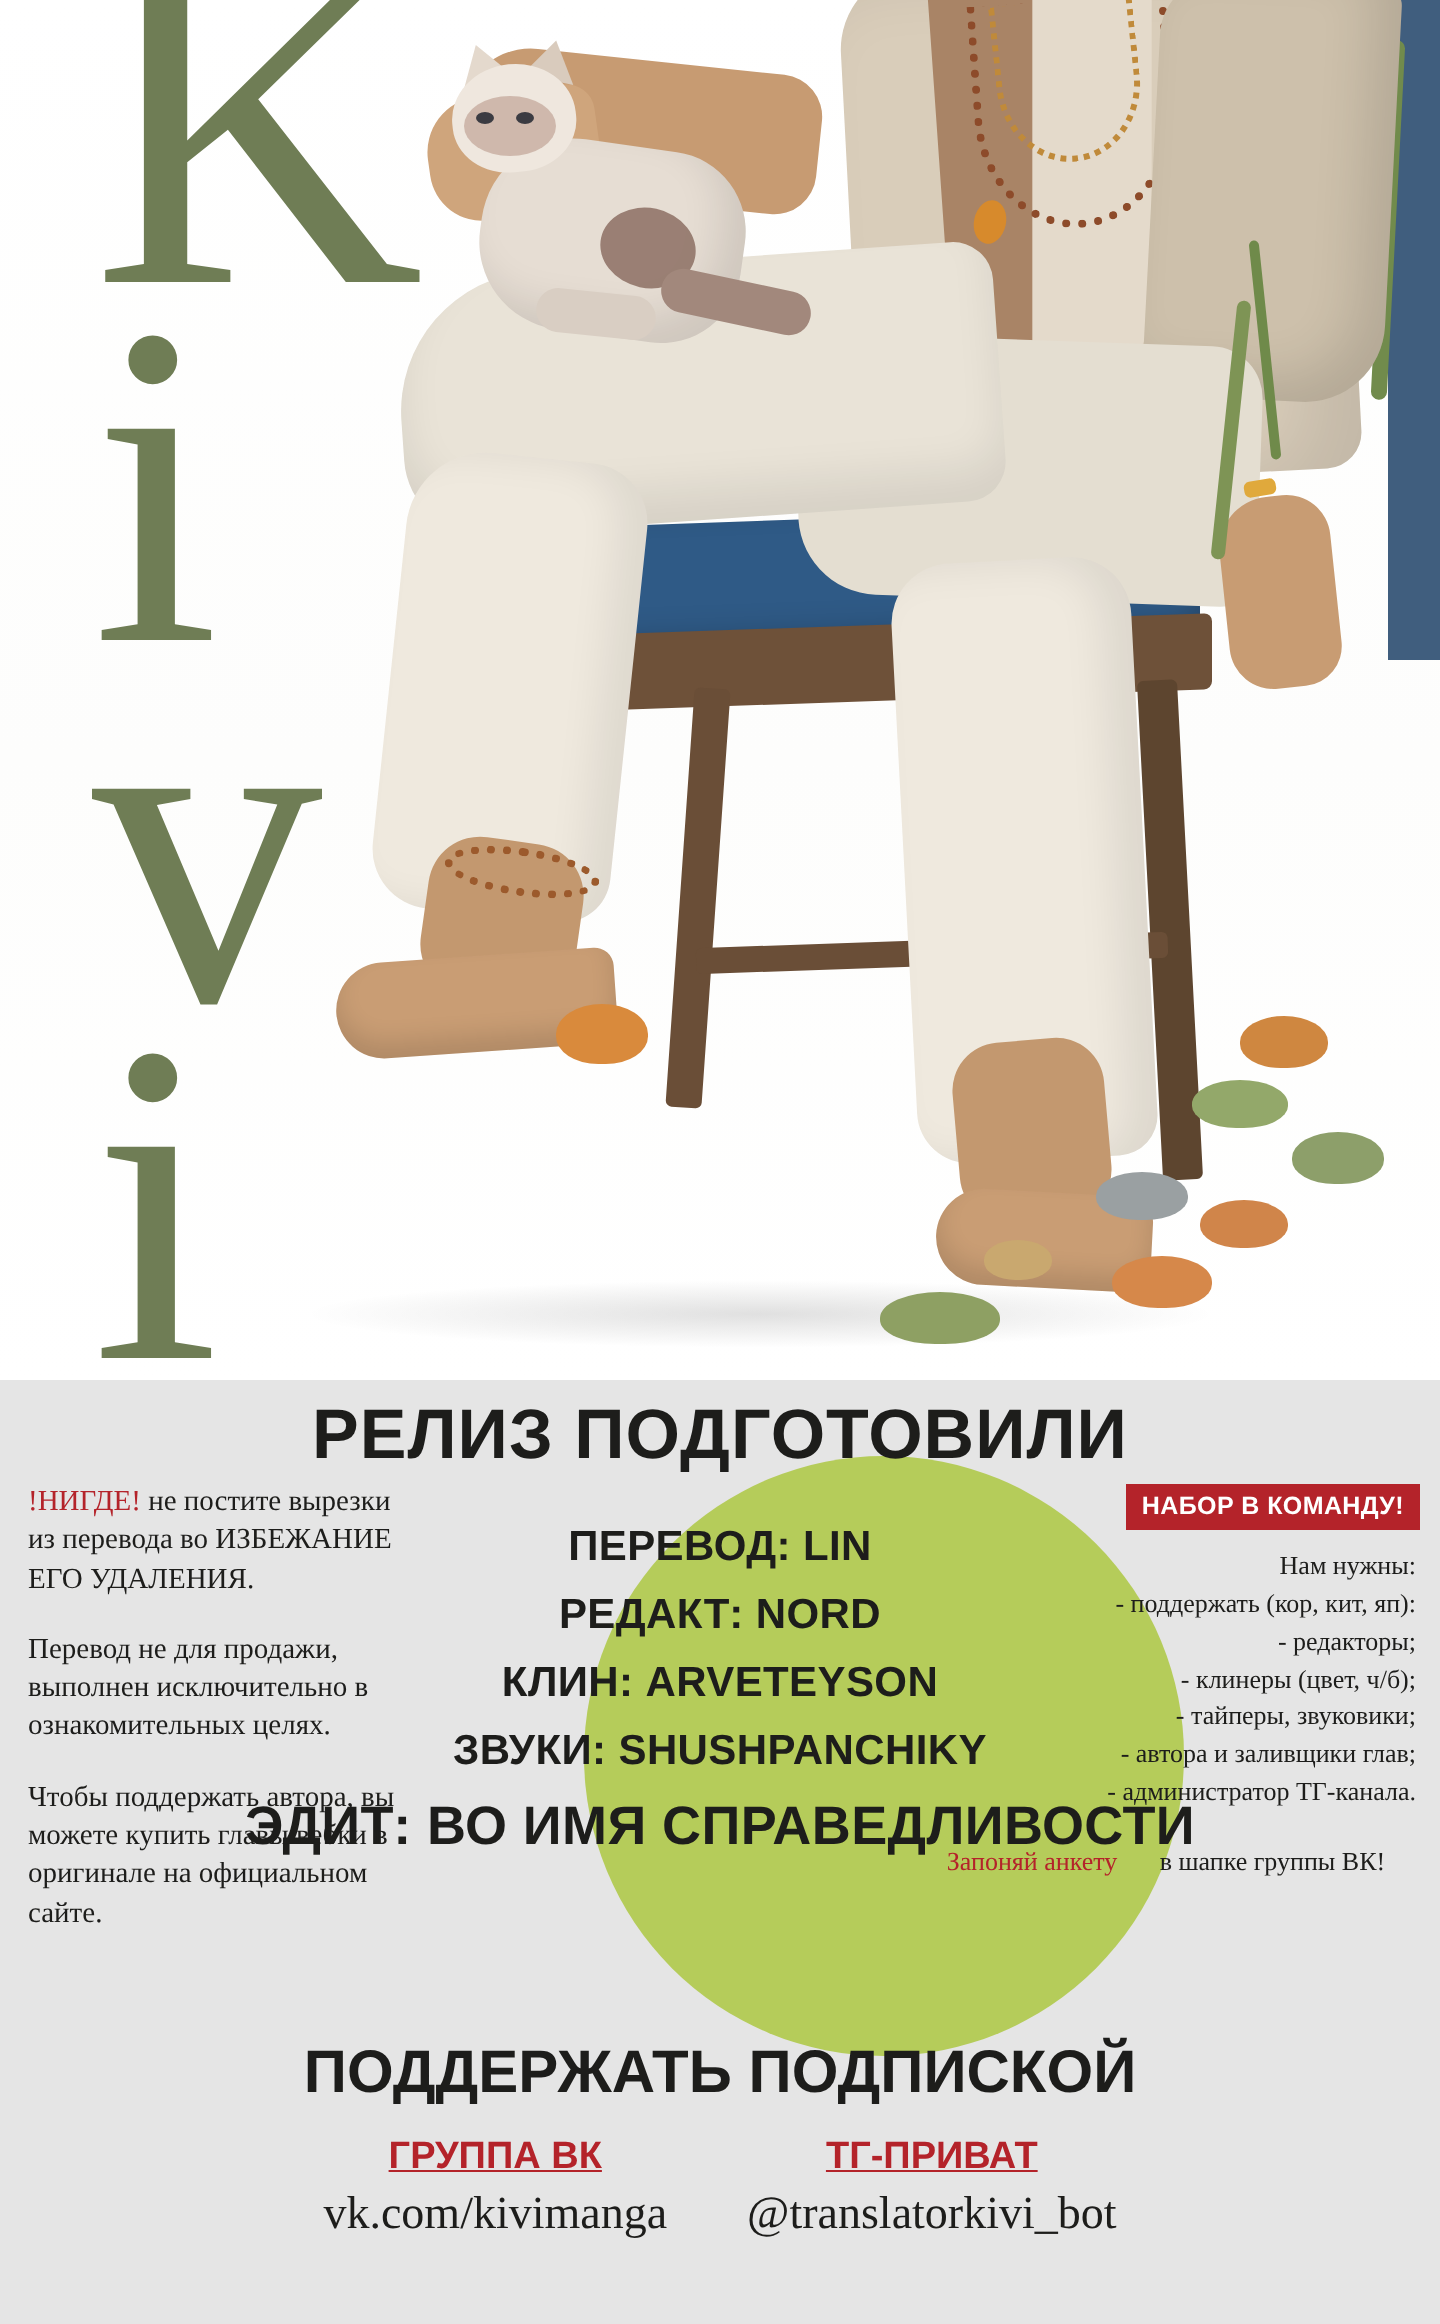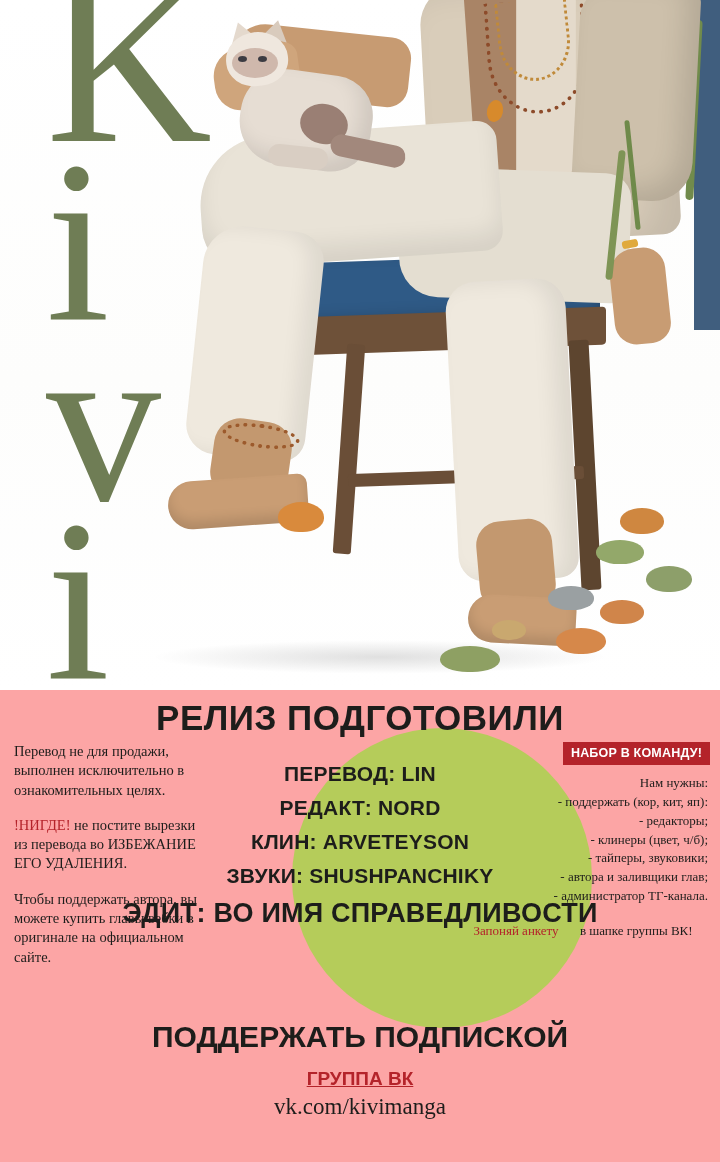--- a/index.html
+++ b/index.html
@@ -459,21 +459,21 @@
     background: radial-gradient(ellipse at center, rgba(0,0,0,.12), rgba(0,0,0,0) 70%);
   }
 
   
   .credits {
     position: absolute;
     left: 0;
     top: 690px;
     width: 720px;
     height: 472px;
-    background: #fca5a5;
+    background: #e5e5e5;
   }
   .green-circle {
     position: absolute;
     left: 292px;
     top: 38px;
     width: 300px;
     height: 300px;
     background: #b5cc5a;
     border-radius: 50%;
   }
@@ -665,22 +665,22 @@
     </div>
   </div>
 
   <div class="credits">
 
     <div class="green-circle"></div>
 
     <div class="title-main">РЕЛИЗ ПОДГОТОВИЛИ</div>
 
     <div class="left-notes">
+      <p><span class="accent">!НИГДЕ!</span><span> не постите вырезки из перевода во ИЗБЕЖАНИЕ ЕГО УДАЛЕНИЯ.</span></p>
       <p>Перевод не для продажи, выполнен исключительно в ознакомительных целях.</p>
-      <p><span class="accent">!НИГДЕ!</span><span> не постите вырезки из перевода во ИЗБЕЖАНИЕ ЕГО УДАЛЕНИЯ.</span></p>
       <p>Чтобы поддержать автора, вы можете купить главы вебки в оригинале на официальном сайте.</p>
     </div>
 
     <div class="recruit-badge">НАБОР В КОМАНДУ!</div>
 
     <div class="right-notes">
       <div>Нам нужны:</div>
       <div>- поддержать (кор, кит, яп):</div>
       <div>- редакторы;</div>
       <div>- клинеры (цвет, ч/б);</div>
@@ -698,16 +698,20 @@
       <div>ЭДИТ: ВО ИМЯ СПРАВЕДЛИВОСТИ</div>
     </div>
 
     <div class="support-title">ПОДДЕРЖАТЬ ПОДПИСКОЙ</div>
 
     <div class="links">
       <div class="link-block">
         <div class="lbl">ГРУППА ВК</div>
         <div class="val">vk.com/kivimanga</div>
       </div>
+      <div class="link-block">
+        <div class="lbl">ТГ-ПРИВАТ</div>
+        <div class="val">@translatorkivi_bot</div>
+      </div>
     </div>
 
   </div>
 </div>
 
 </body></html>

